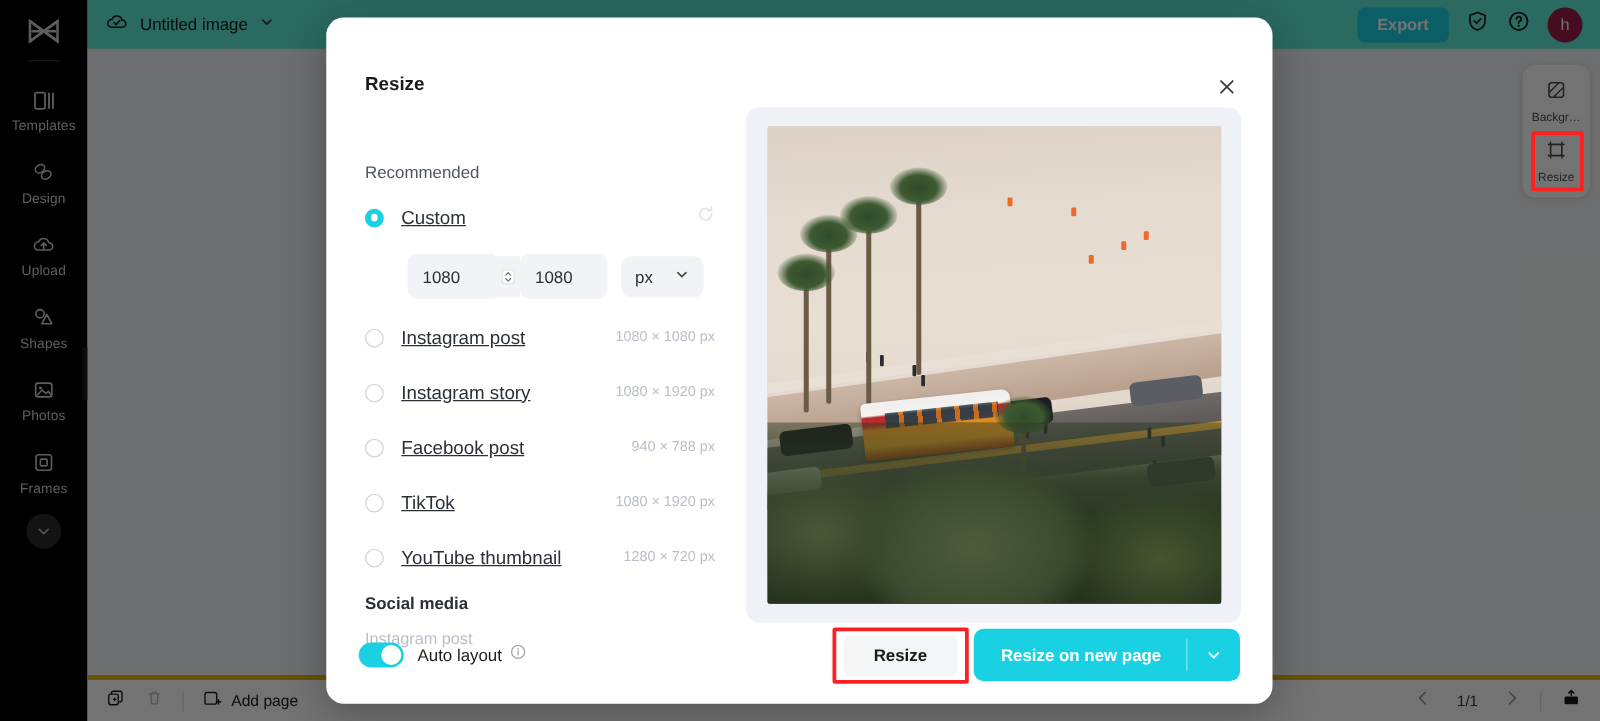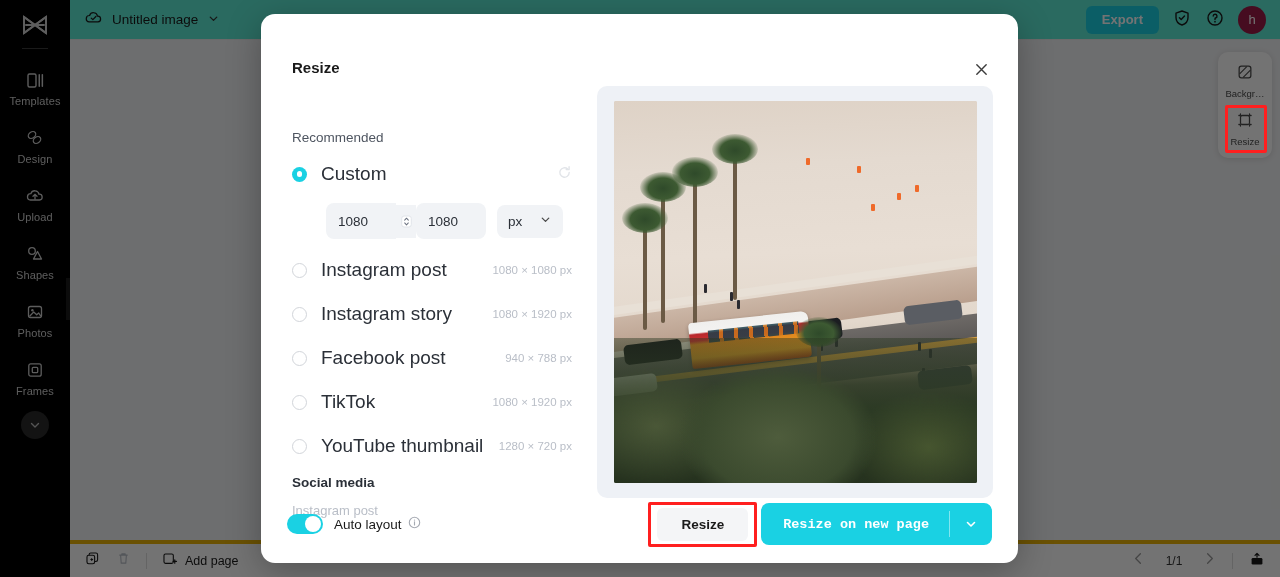--- a/index.html
+++ b/index.html
@@ -128,21 +128,21 @@
   .radio {
     width: 15px; height: 15px; border-radius: 50%;
     border: 1.6px solid #d2d5da; background:#fff; flex: 0 0 auto;
     margin-right: 14px;
   }
   .radio.on { border: none; background: #1ad1e3; position: relative; }
   .radio.on::after {
     content:''; position:absolute; left:4.6px; top:4.6px;
     width:5.8px; height:5.8px; border-radius:50%; background:#fff;
   }
-  .opt-label { font-size: 19px; color: #2b3038; }
+  .opt-label { font-size: 15px; color: #2b3038; text-decoration: underline; }
   .opt-dims { margin-left: auto; font-size: 11.5px; color: #b9bec7; }
   .reset-ico { margin-left: auto; opacity:.55; }
 
   .dim-row { display: flex; align-items: center; gap: 0; margin: 0 0 16px 34px; }
   .dim-field {
     width: 70px; height: 33px; background: #f1f3f6; border-radius: 8px;
     display:flex; align-items:center; padding: 18px 12px;
     font-size: 13.5px; color: #2b3038;
   }
   .dim-field.first { border-radius: 8px 0 0 8px; }
@@ -258,21 +258,21 @@
     background: #f4f5f7; border: none; color: #1a1a1a;
     font-size: 13.5px; font-weight: 600; font-family: "Liberation Sans", sans-serif;
     cursor: pointer;
   }
   .btn-resize-wrap { position: relative; }
   .btn-primary {
     height: 42px; border-radius: 8px; background: #1ad1e3;
     display:flex; align-items:center; color:#fff;
     font-size: 13.5px; font-weight: 700; cursor:pointer;
   }
-  .btn-primary .txt { padding: 0 20px 0 22px; font-family: Liberation Mono, monospace; }
+  .btn-primary .txt { padding: 0 20px 0 22px; }
   .btn-primary .split { width:1px; height:26px; background: rgba(255,255,255,.45); }
   .btn-primary .chev { padding: 0 14px; display:flex; align-items:center; }
 
   
   .hl { position: absolute; border: 3px solid #ff1f1f; border-radius: 2px; pointer-events:none; }
   .hl-resize-btn { left: -9px; top: -6px; right: -9px; bottom: -6px; }
   .hl-right-tool { position:absolute; left: 1225px; top: 105px; width: 42px; height: 48px; z-index: 30; }
 </style>
 </head>
 <body>

